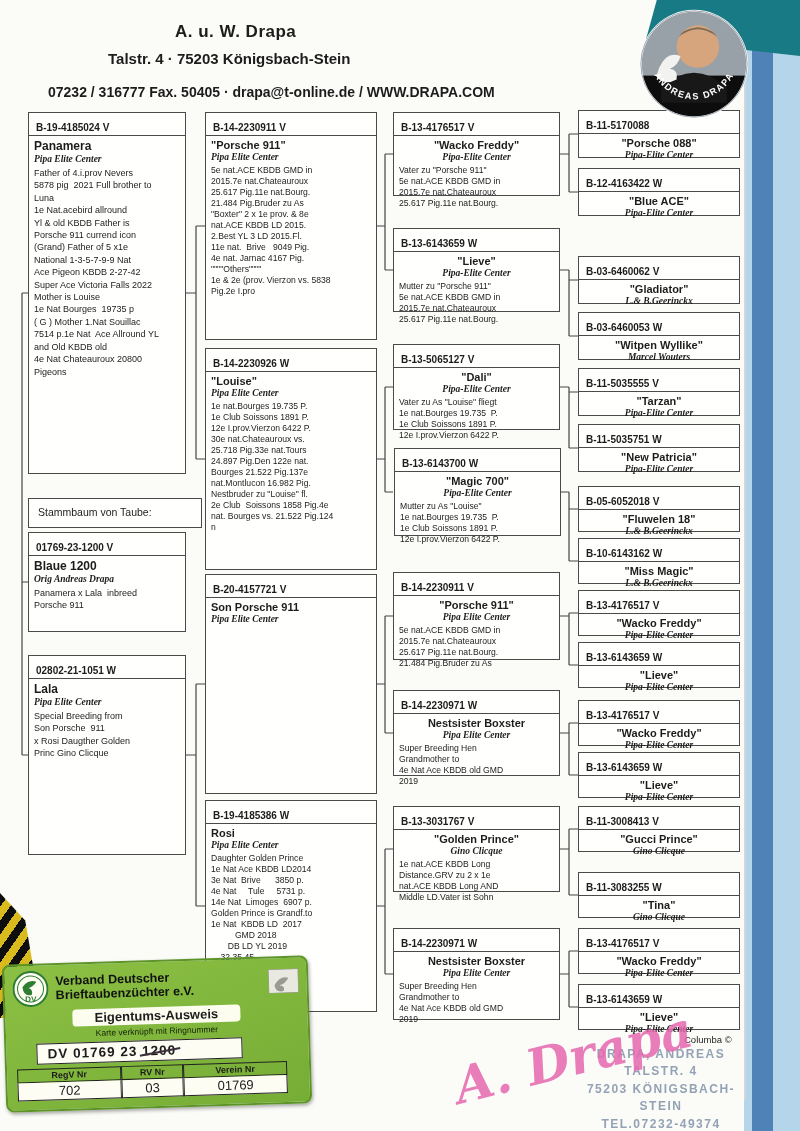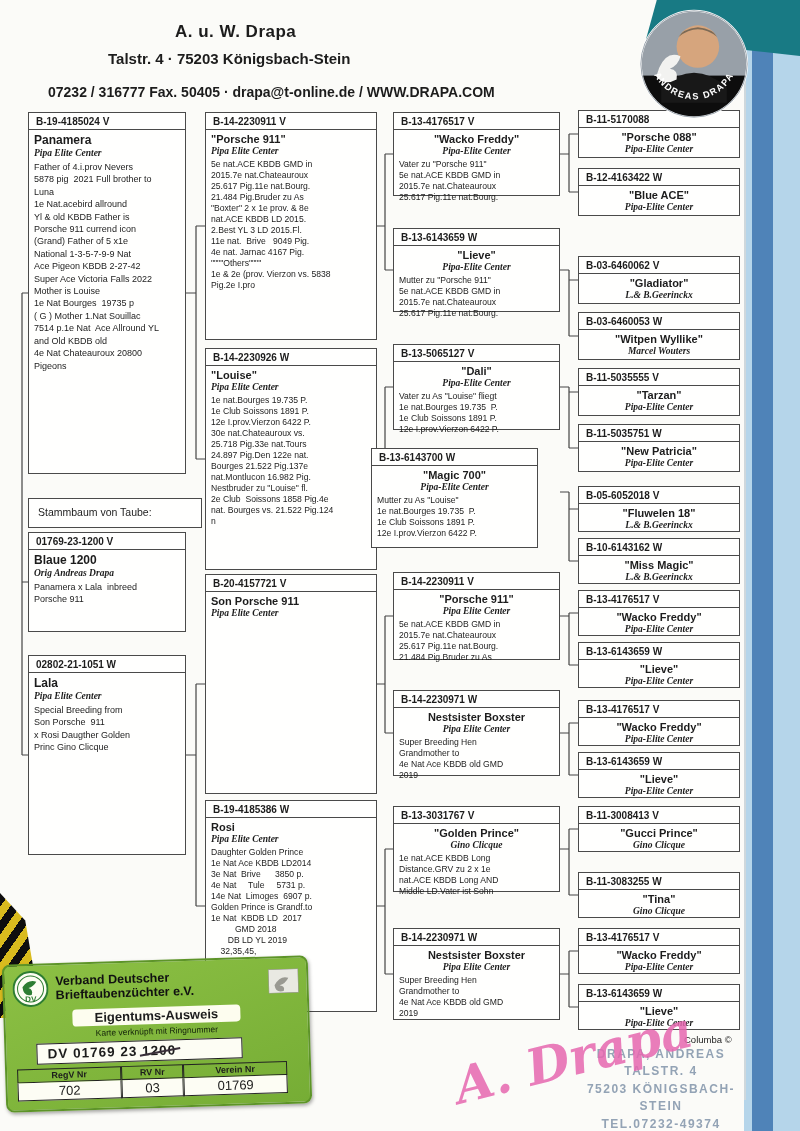--- a/index.html
+++ b/index.html
@@ -22,21 +22,21 @@
 
   
   .hd-owner   { position:absolute; left:175px; top:22px;  font-size:17px; font-weight:bold; letter-spacing:.5px; z-index:2; }
   .hd-address { position:absolute; left:108px; top:50px;  font-size:15px; font-weight:bold; z-index:2; }
   .hd-contact { position:absolute; left:48px;  top:84px;  font-size:14px; font-weight:bold; z-index:2; }
 
   
   .lines { position:absolute; left:0; top:0; z-index:1; }
 
   
-  .pbox { position:absolute; background:#fffffe; border:1px solid #4a4a4a; padding:3px 5px; z-index:2; }
+  .pbox { position:absolute; background:#fffffe; border:1px solid #4a4a4a; padding:9px 5px; z-index:2; }
   .ring { font-weight:bold; font-size:10px; border-bottom:1px solid #4a4a4a;
           margin:0 -5px 3px; padding:0 0 2px 7px; }
   .bname { font-weight:bold; font-size:11px; margin:1px 0 1px; }
   .loft  { font-style:italic; font-weight:bold; font-size:9.5px; font-family:"Liberation Serif", serif; margin:0 0 3px; }
   .btext { font-size:8.6px; line-height:1.28; white-space:pre-wrap; }
   .g1col .bname { font-size:12px; }
   .g1col .btext { font-size:9px; line-height:1.38; }
   .c .bname, .c .loft { text-align:center; }
   .stammbaum { position:absolute; left:28px; top:498px; width:174px; height:30px; background:#fffffe;
                border:1px solid #4a4a4a; z-index:2; font-size:10.5px; padding:7px 4px 0 9px; }
@@ -229,21 +229,21 @@
 <div class="pbox c" style="left:393px;top:344px;width:167px;height:86px">
   <div class="ring">B-13-5065127 V</div>
   <div class="bname">"Dali"</div>
   <div class="loft">Pipa-Elite Center</div>
   <div class="btext">Vater zu As "Louise" fliegt
 1e nat.Bourges 19.735  P.
 1e Club Soissons 1891 P.
 12e I.prov.Vierzon 6422 P.</div>
 </div>
 
-<div class="pbox c" style="left:371px;top:448px;width:167px;height:100px">
+<div class="pbox c" style="left:394px;top:448px;width:167px;height:88px">
   <div class="ring">B-13-6143700 W</div>
   <div class="bname">"Magic 700"</div>
   <div class="loft">Pipa-Elite Center</div>
   <div class="btext">Mutter zu As "Louise"
 1e nat.Bourges 19.735  P.
 1e Club Soissons 1891 P.
 12e I.prov.Vierzon 6422 P.</div>
 </div>
 
 <div class="pbox c" style="left:393px;top:572px;width:167px;height:88px">

